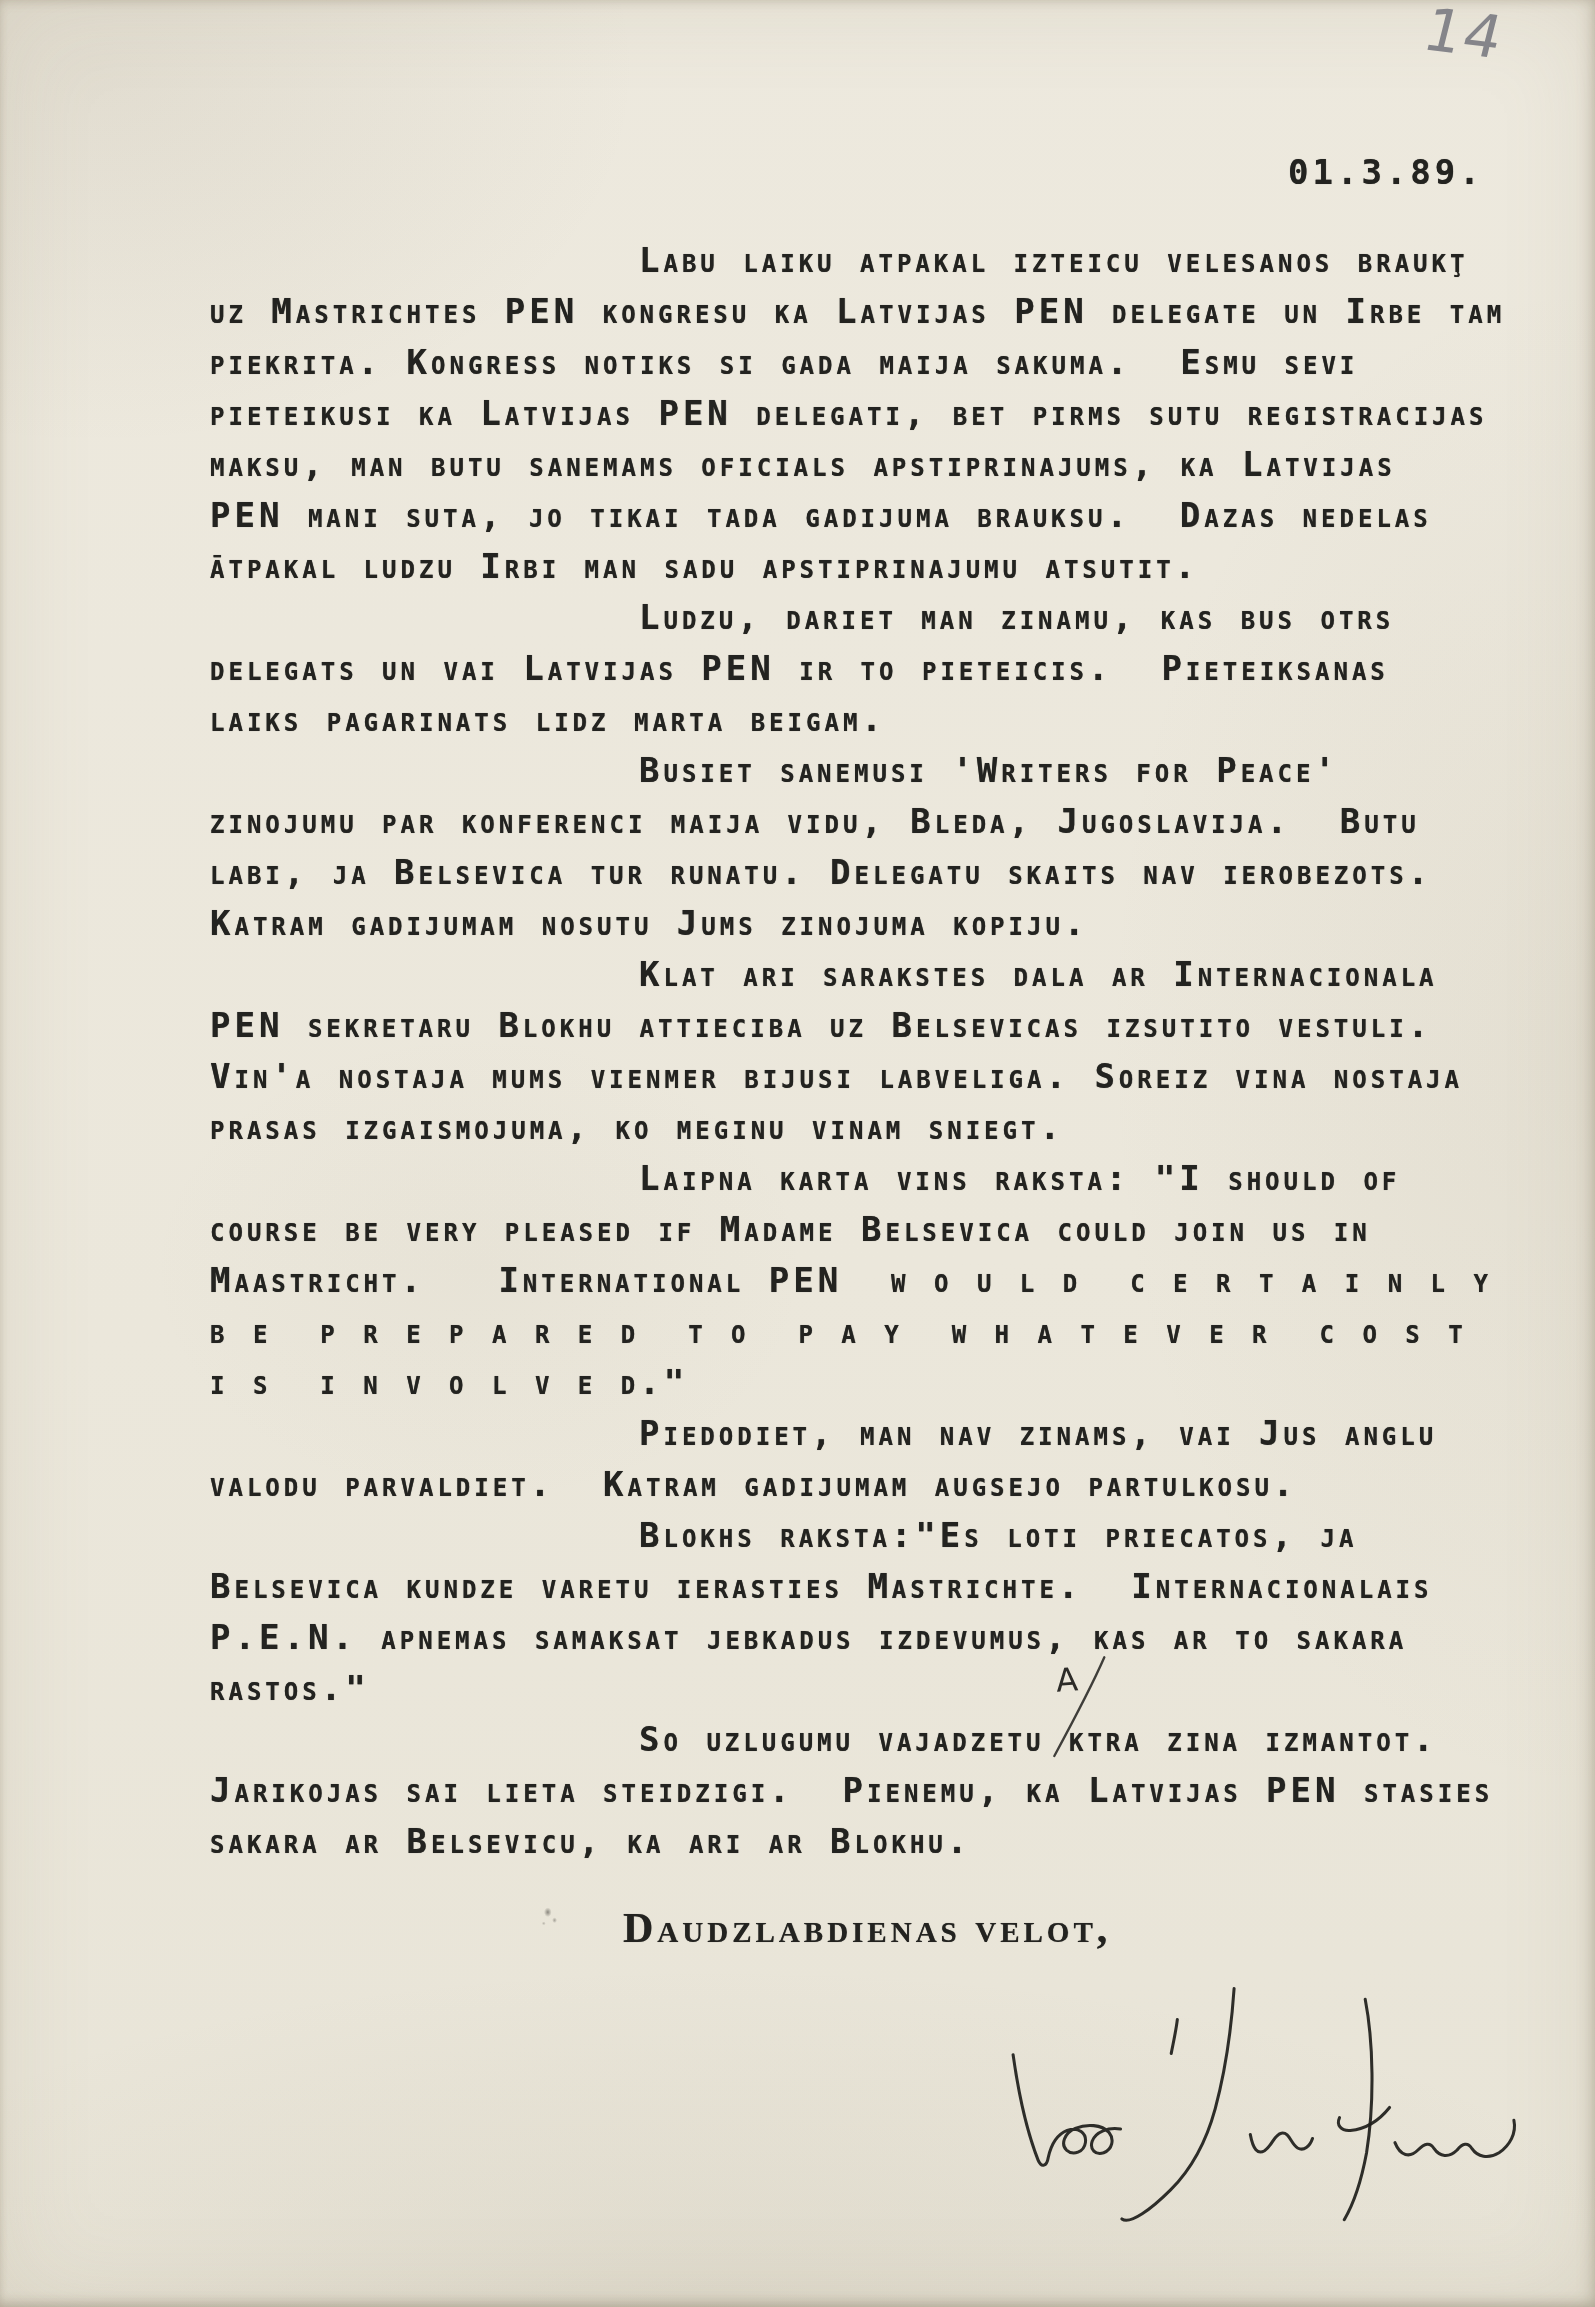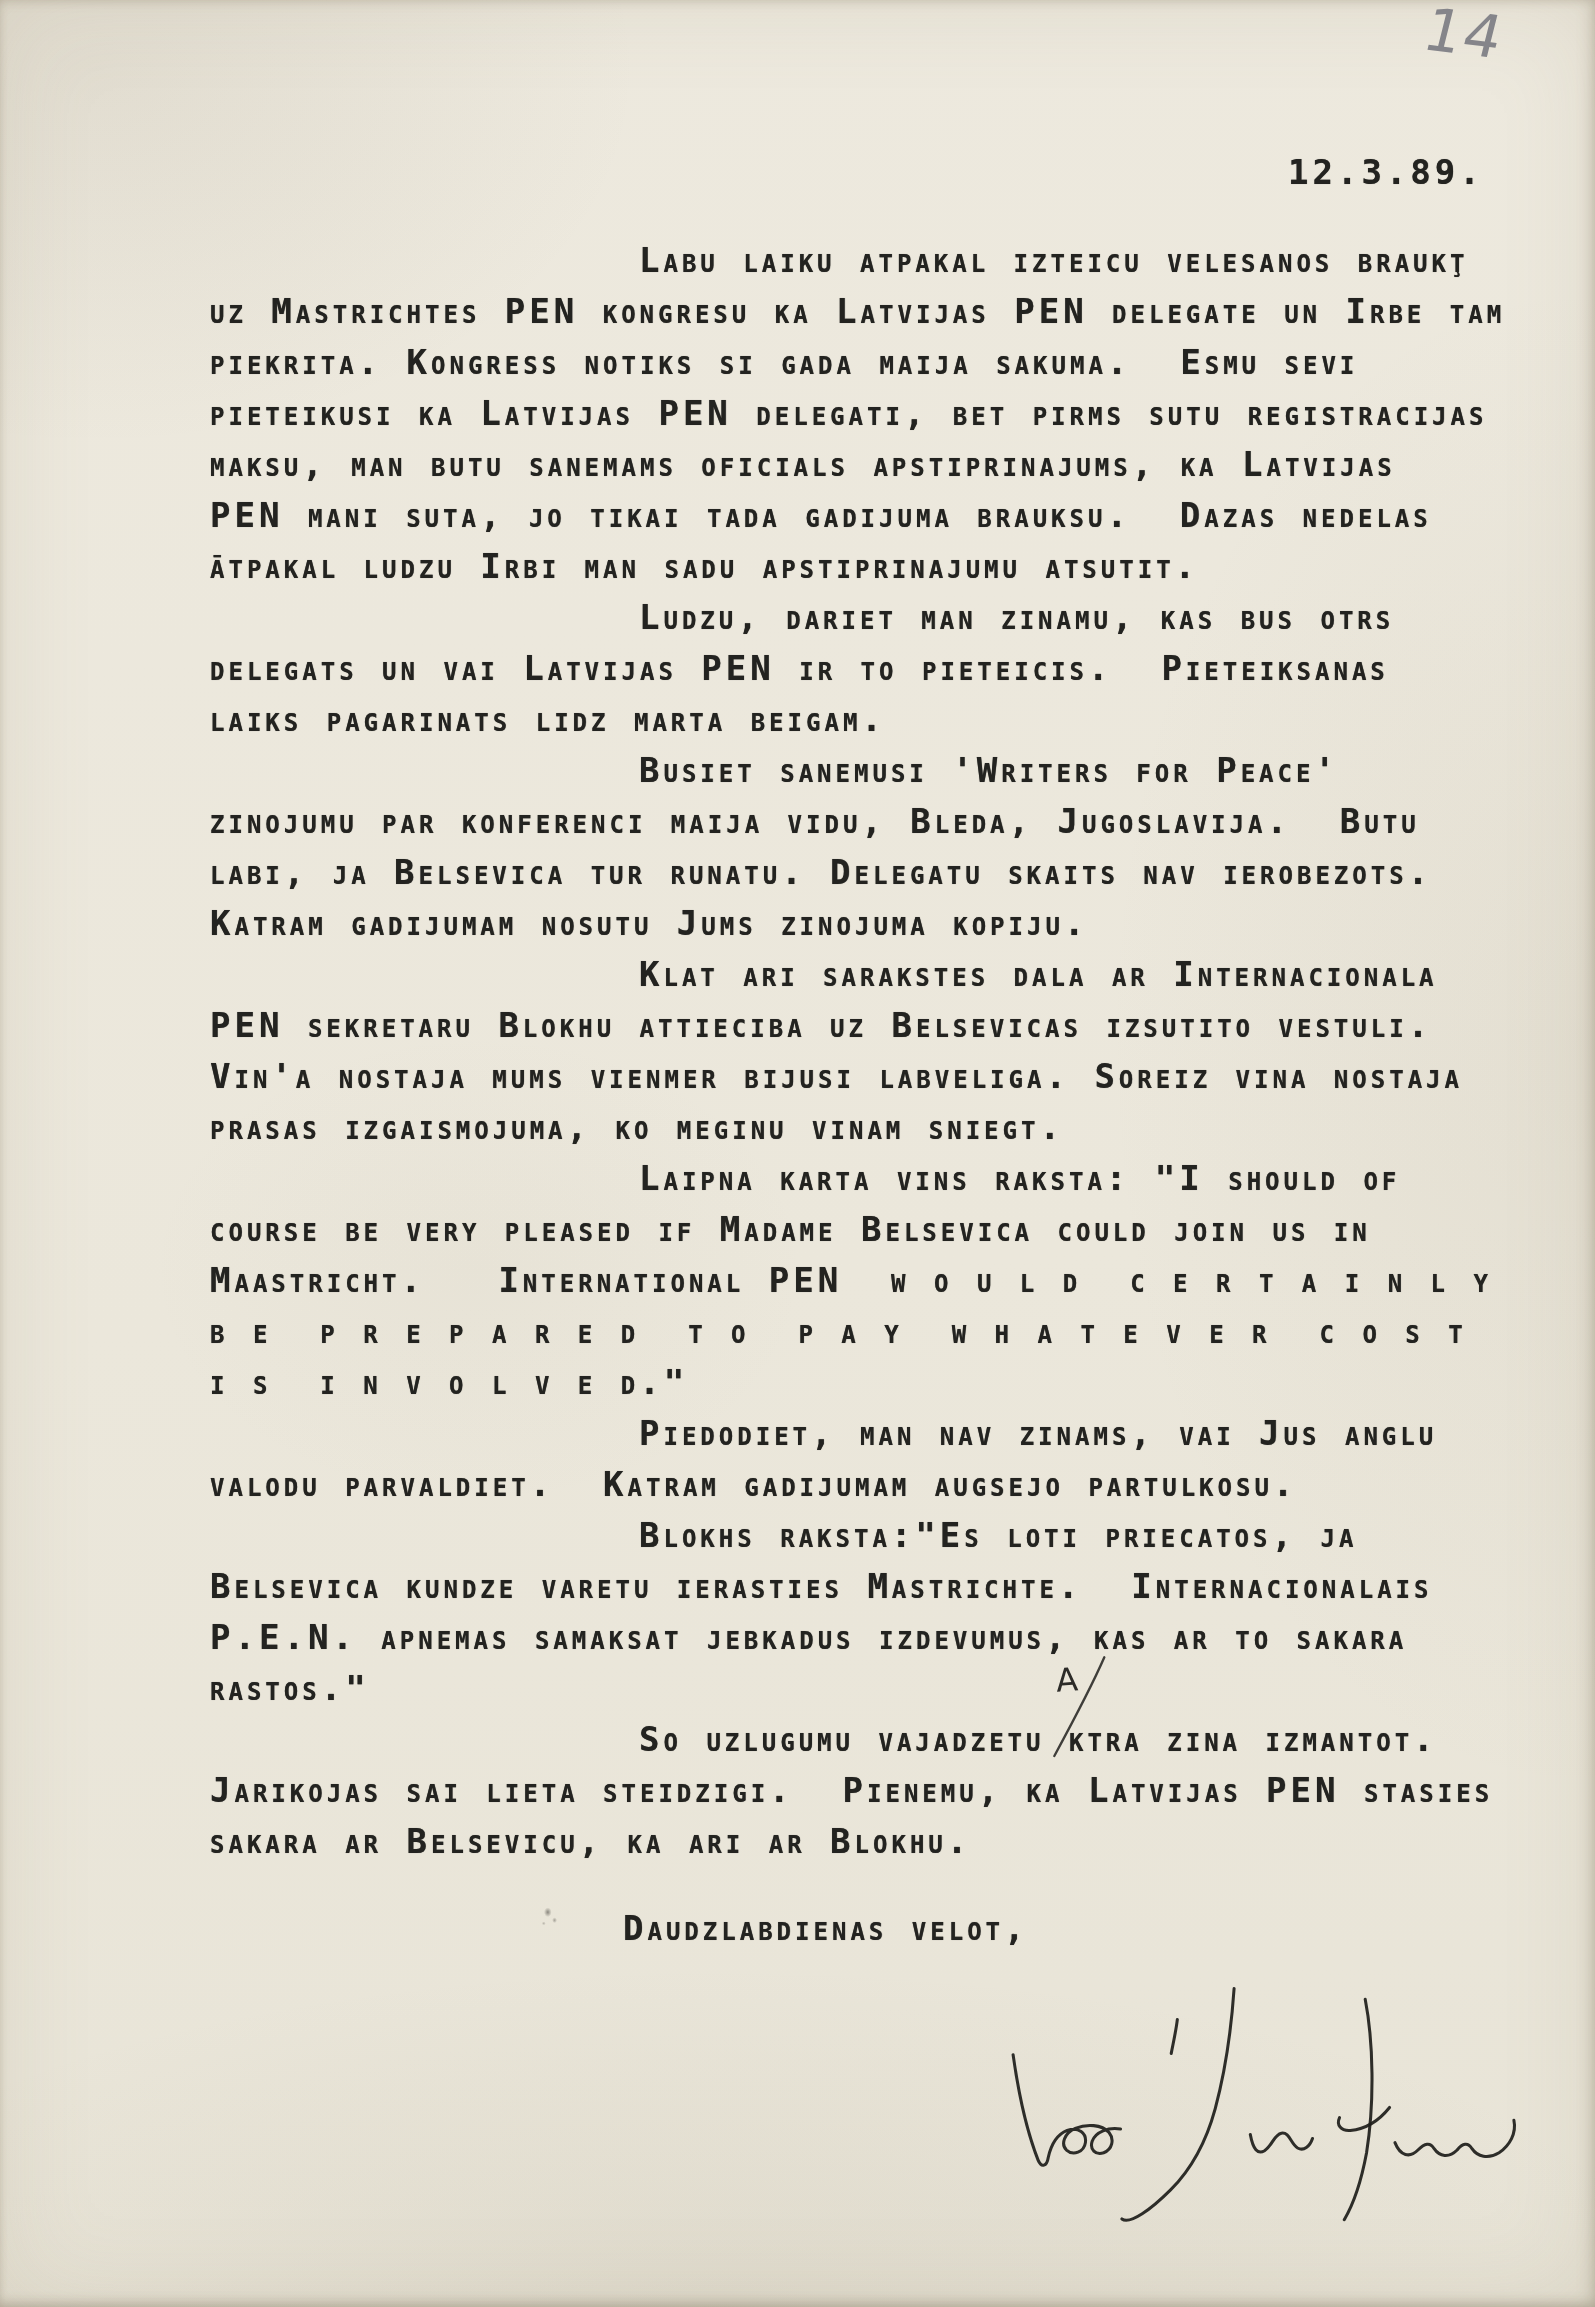--- a/index.html
+++ b/index.html
@@ -41,21 +41,21 @@
   .date-line { left: 1288px; top: 147px; font-size: 34px; line-height: 51px; }
   .salutation { left: 191px; top: 177px; font-size: 34px; line-height: 51px; }
   .body-block {
     position: absolute;
     left: 210px; top: 235px;
     font-size: 34px;
     line-height: 51px;
   }
   .body-block .line { height: 51px; }
   .body-block .line.indent { padding-left: 429px; }
-  .closing { left: 623px; top: 1903px; font-size: 34px; line-height: 51px; }
+  .closing { left: 623px; top: 1903px; font-size: 42px; line-height: 51px; font-family: Liberation Serif, serif; }
   .pencil-number {
     position: absolute;
     left: 1425px; top: -1.4px;
     font-family: "DejaVu Sans", "Liberation Sans", sans-serif;
     font-size: 59px;
     font-weight: 400;
     color: #85858a;
     transform: rotate(7deg) skewX(-7deg);
     letter-spacing: 1.4px;
   }
@@ -96,21 +96,21 @@
   }
 </style>
 </head>
 <body>
 
 <div class="page">
 
 
   <span class="pencil-number">14</span>
 
-  <div class="typed date-line">12.3.89.</div>
+  <div class="typed date-line">01.3.89.</div>
 
 
   <div class="typed body-block"><div class="line indent">Labu laiku atpakal izteicu velesanos braukţ</div><div class="line">uz Mastrichtes PEN kongresu ka Latvijas PEN delegate un Irbe tam</div><div class="line">piekrita. Kongress notiks si gada maija sakuma.  Esmu sevi</div><div class="line">pieteikusi ka Latvijas PEN delegati, bet pirms sutu registracijas</div><div class="line">maksu, man butu sanemams oficials apstiprinajums, ka Latvijas</div><div class="line">PEN mani suta, jo tikai tada gadijuma brauksu.  Dazas nedelas</div><div class="line">ātpakal ludzu Irbi man sadu apstiprinajumu atsutit.</div><div class="line indent">Ludzu, dariet man zinamu, kas bus otrs</div><div class="line">delegats un vai Latvijas PEN ir to pieteicis.  Pieteiksanas</div><div class="line">laiks pagarinats lidz marta beigam.</div><div class="line indent">Busiet sanemusi 'Writers for Peace'</div><div class="line">zinojumu par konferenci maija vidu, Bleda, Jugoslavija.  Butu</div><div class="line">labi, ja Belsevica tur runatu. Delegatu skaits nav ierobezots.</div><div class="line">Katram gadijumam nosutu Jums zinojuma kopiju.</div><div class="line indent">Klat ari sarakstes dala ar Internacionala</div><div class="line">PEN sekretaru Blokhu attieciba uz Belsevicas izsutito vestuli.</div><div class="line">Vin'a nostaja mums vienmer bijusi labveliga. Soreiz vina nostaja</div><div class="line">prasas izgaismojuma, ko meginu vinam sniegt.</div><div class="line indent">Laipna karta vins raksta: "I should of</div><div class="line">course be very pleased if Madame Belsevica could join us in</div><div class="line">Maastricht.   International PEN  w o u l d  c e r t a i n l y</div><div class="line">b e  p r e p a r e d  t o  p a y  w h a t e v e r  c o s t</div><div class="line">i s  i n v o l v e d."</div><div class="line indent">Piedodiet, man nav zinams, vai Jus anglu</div><div class="line">valodu parvaldiet.  Katram gadijumam augsejo partulkosu.</div><div class="line indent">Blokhs raksta:"Es loti priecatos, ja</div><div class="line">Belsevica kundze varetu ierasties Mastrichte.  Internacionalais</div><div class="line">P.E.N. apnemas samaksat jebkadus izdevumus, kas ar to sakara</div><div class="line">rastos."</div><div class="line indent">So uzlugumu vajadzetu ktra zina izmantot.</div><div class="line">Jarikojas sai lieta steidzigi.  Pienemu, ka Latvijas PEN stasies</div><div class="line">sakara ar Belsevicu, ka ari ar Blokhu.</div></div>
 
   <span class="correction-letter">A</span>
 
   <div class="typed closing">Daudzlabdienas velot,</div>
 
   <div class="smudge"></div>
 

